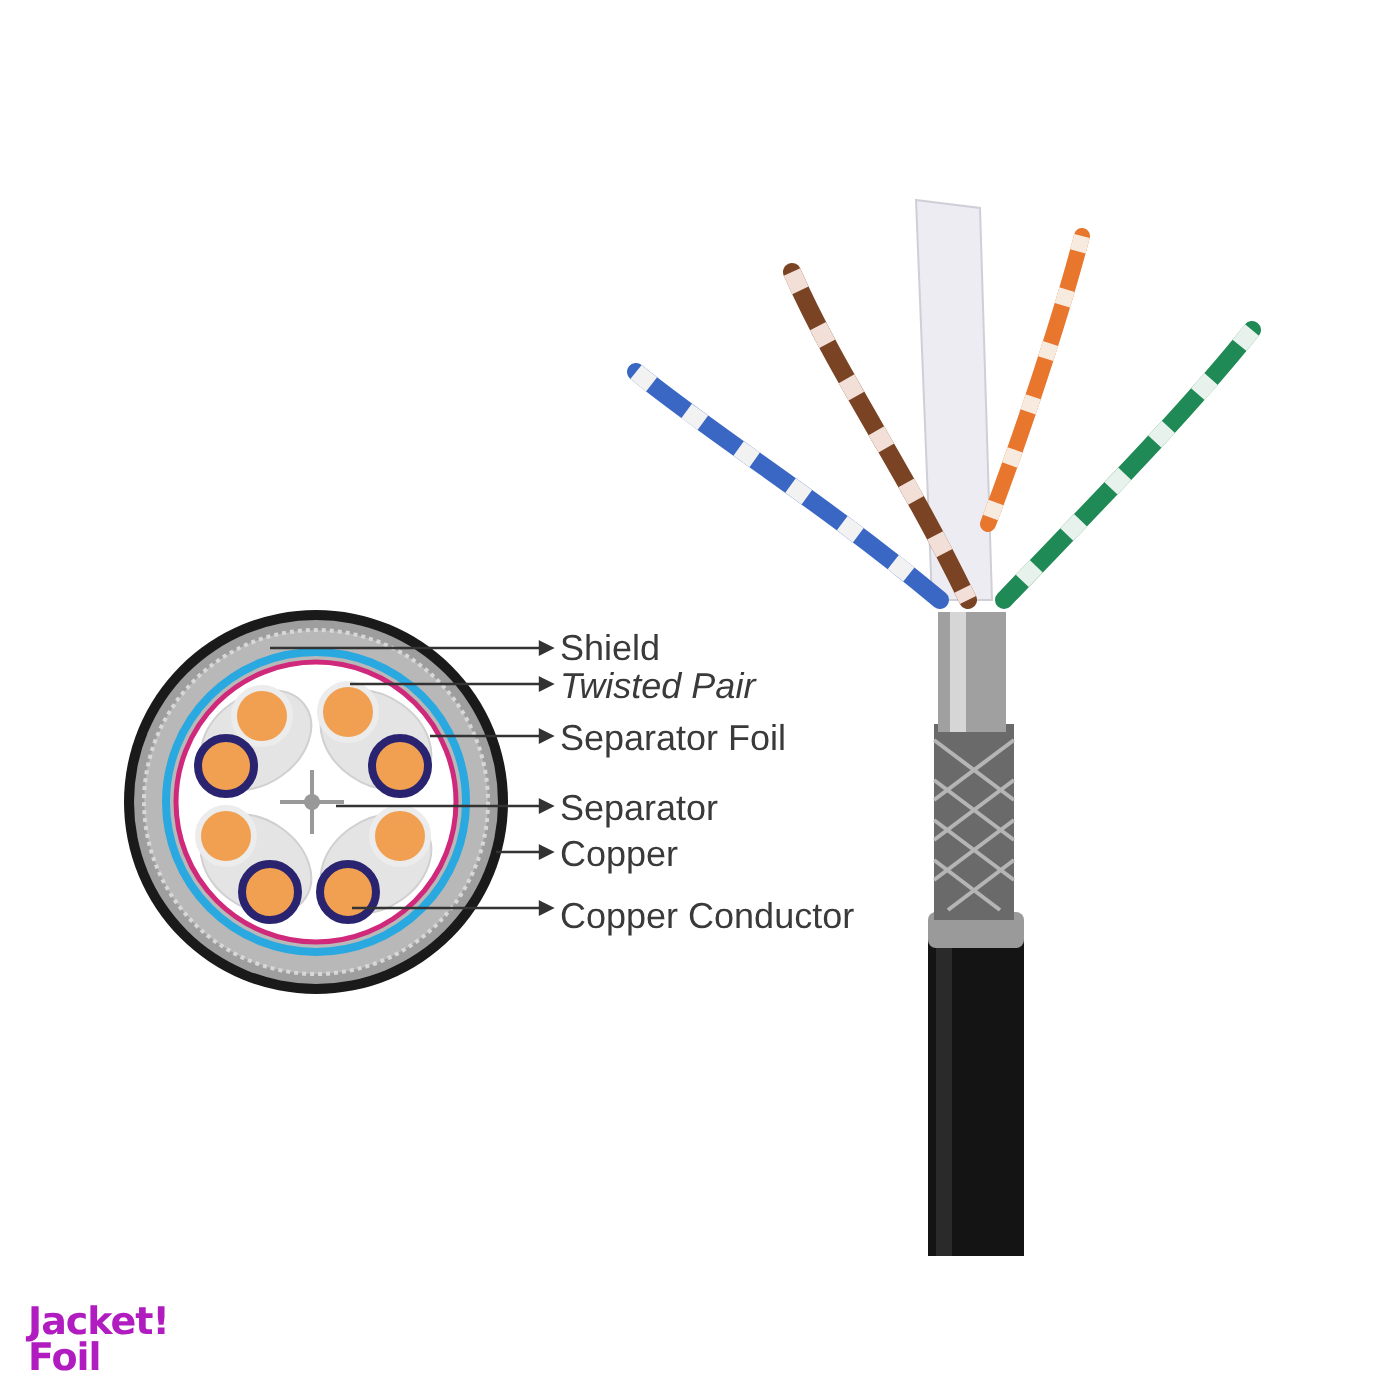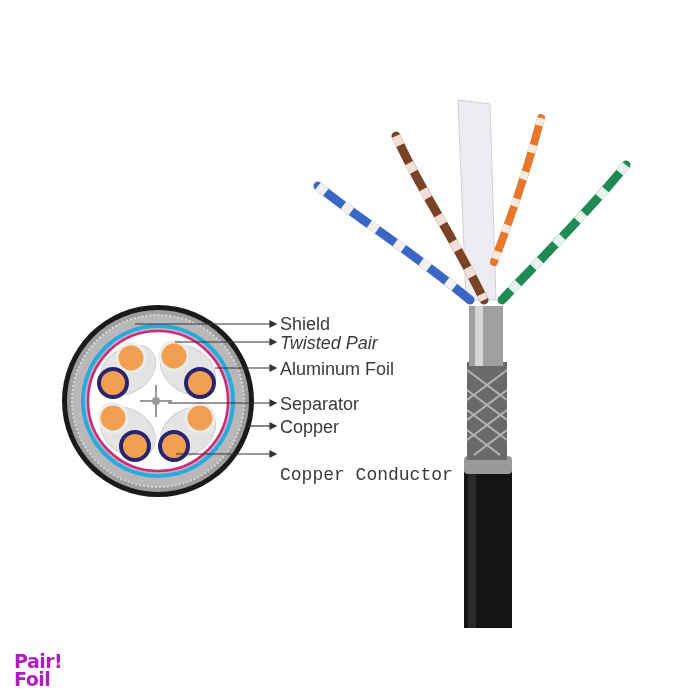--- a/index.html
+++ b/index.html
@@ -91,21 +91,21 @@
     <path d="M541,118 C530,160 510,220 494,262" stroke="#e8762c" stroke-width="8" fill="none" stroke-linecap="round"></path>
     <path d="M541,118 C530,160 510,220 494,262" stroke="#f7ebe0" stroke-width="8" fill="none" stroke-dasharray="8 20"></path>
 
     <path d="M626,165 C590,210 540,260 502,300" stroke="#1f8a55" stroke-width="9" fill="none" stroke-linecap="round"></path>
     <path d="M626,165 C590,210 540,260 502,300" stroke="#e8f2ec" stroke-width="9" fill="none" stroke-dasharray="10 22"></path>
   </g>
 </svg>
 
 <div class="label" style="left:280px;top:315px;text-align:right;">Shield</div>
 <div class="label" style="left:280px;top:334px;font-style:italic;">Twisted Pair</div>
-<div class="label" style="left:280px;top:360px;">Aluminum Foil</div>
+<div class="label" style="left:280px;top:360px;">Separator Foil</div>
 <div class="label" style="left:280px;top:395px;">Separator</div>
 <div class="label" style="left:280px;top:418px;">Copper</div>
-<div class="label" style="left:280px;top:466px;font-family:Liberation Mono, monospace;">Copper Conductor</div>
+<div class="label" style="left:280px;top:449px;">Copper Conductor</div>
 
 <div class="logo">
-  <div>Pair!</div>
+  <div>Jacket!</div>
   <div>Foil</div>
 </div>
 
 </body></html>

